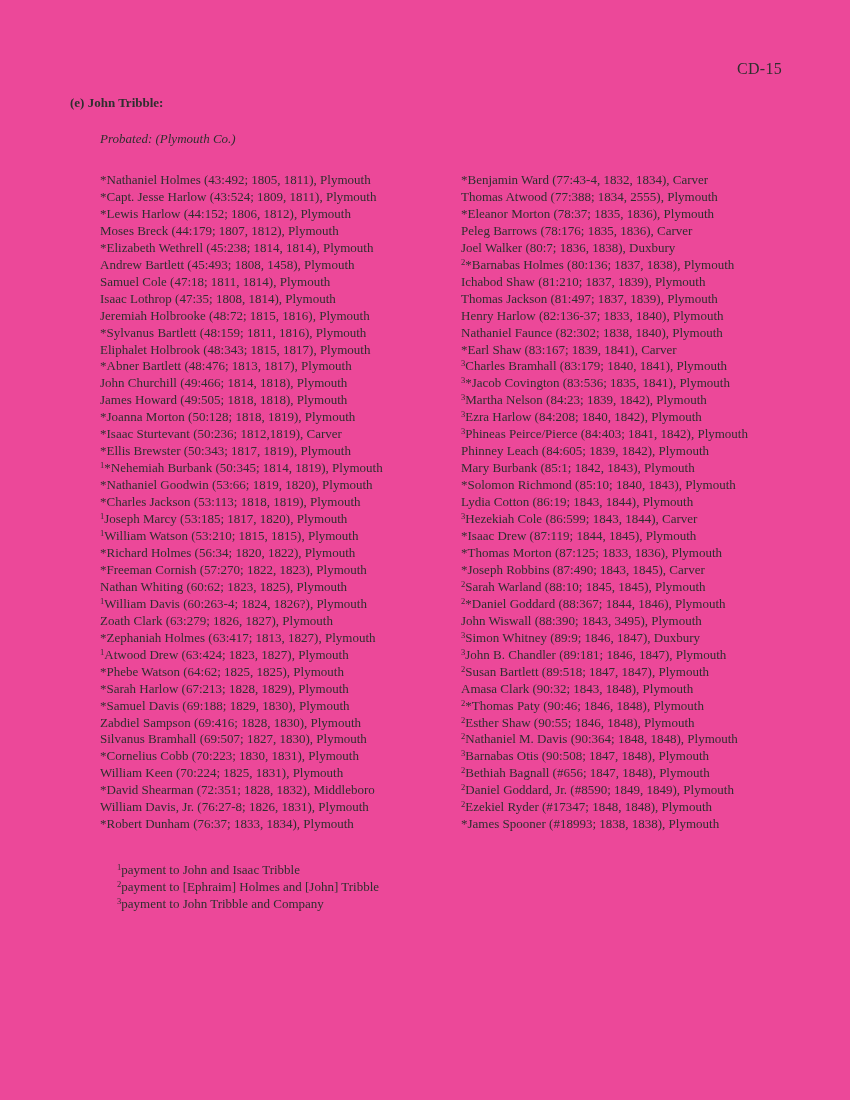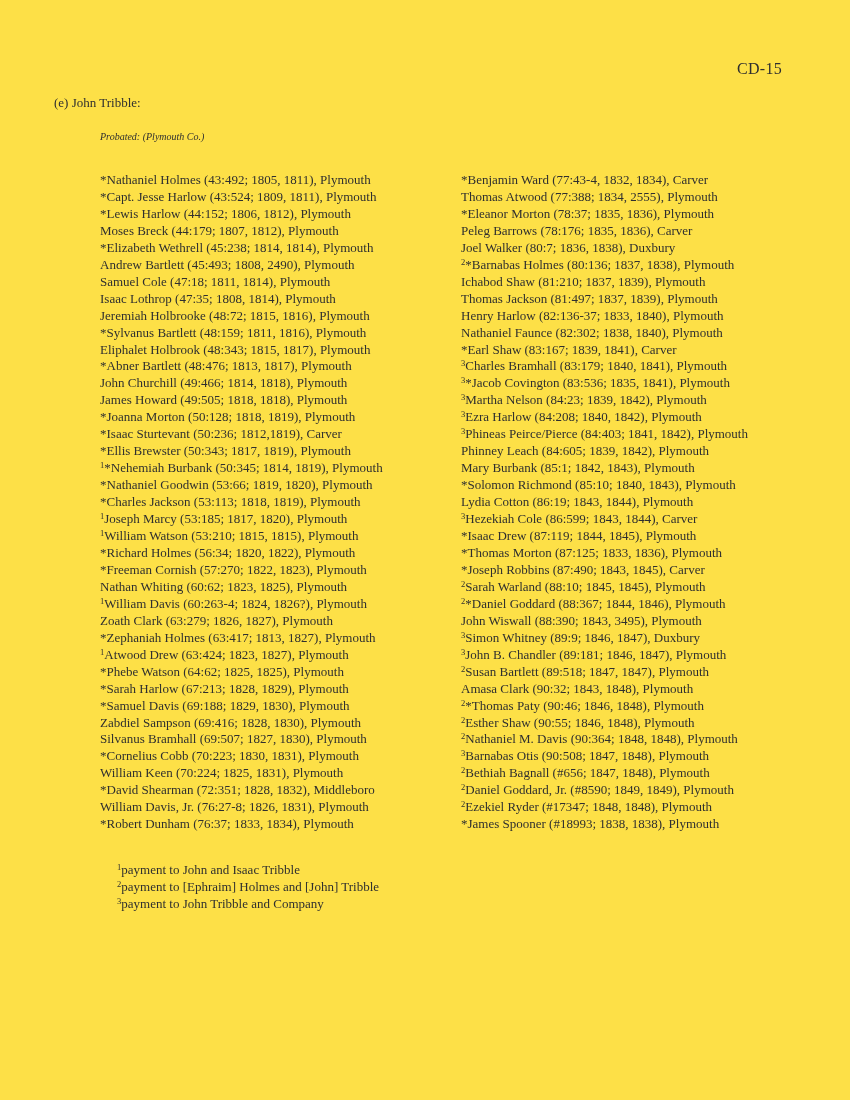--- a/index.html
+++ b/index.html
@@ -4,44 +4,44 @@
 <style>
   html, body {
     margin: 0;
     padding: 0;
     background: #ffffff;
   }
   .page {
     position: relative;
     width: 850px;
     height: 1100px;
-    background: #fde047;
+    background: #ec4899;
     font-family: "Liberation Serif", "DejaVu Serif", serif;
     color: #2f2f2f;
     overflow: hidden;
   }
   .page-number {
     position: absolute;
     top: 60px;
     left: 737px;
     font-size: 16px;
     letter-spacing: 0.3px;
   }
   .section-heading {
     position: absolute;
     top: 95px;
-    left: 54px;
-    font-size: 13px;
-    font-weight: normal;
+    left: 70px;
+    font-size: 13px;
+    font-weight: bold;
   }
   .probated {
     position: absolute;
     top: 131px;
     left: 100px;
-    font-size: 10px;
+    font-size: 13px;
     font-style: italic;
   }
   .col {
     position: absolute;
     top: 172px;
   }
   .col-left  { left: 100px; }
   .col-right { left: 461px; }
   .entry {
     font-size: 13px;
@@ -80,21 +80,21 @@
       <div class="entry"><sup></sup><span>*Nathaniel Holmes (43:492; 1805, 1811), Plymouth</span></div>
 
       <div class="entry"><sup></sup><span>*Capt. Jesse Harlow (43:524; 1809, 1811), Plymouth</span></div>
 
       <div class="entry"><sup></sup><span>*Lewis Harlow (44:152; 1806, 1812), Plymouth</span></div>
 
       <div class="entry"><sup></sup><span>Moses Breck (44:179; 1807, 1812), Plymouth</span></div>
 
       <div class="entry"><sup></sup><span>*Elizabeth Wethrell (45:238; 1814, 1814), Plymouth</span></div>
 
-      <div class="entry"><sup></sup><span>Andrew Bartlett (45:493; 1808, 2490), Plymouth</span></div>
+      <div class="entry"><sup></sup><span>Andrew Bartlett (45:493; 1808, 1458), Plymouth</span></div>
 
       <div class="entry"><sup></sup><span>Samuel Cole (47:18; 1811, 1814), Plymouth</span></div>
 
       <div class="entry"><sup></sup><span>Isaac Lothrop (47:35; 1808, 1814), Plymouth</span></div>
 
       <div class="entry"><sup></sup><span>Jeremiah Holbrooke (48:72; 1815, 1816), Plymouth</span></div>
 
       <div class="entry"><sup></sup><span>*Sylvanus Bartlett (48:159; 1811, 1816), Plymouth</span></div>
 
       <div class="entry"><sup></sup><span>Eliphalet Holbrook (48:343; 1815, 1817), Plymouth</span></div>

